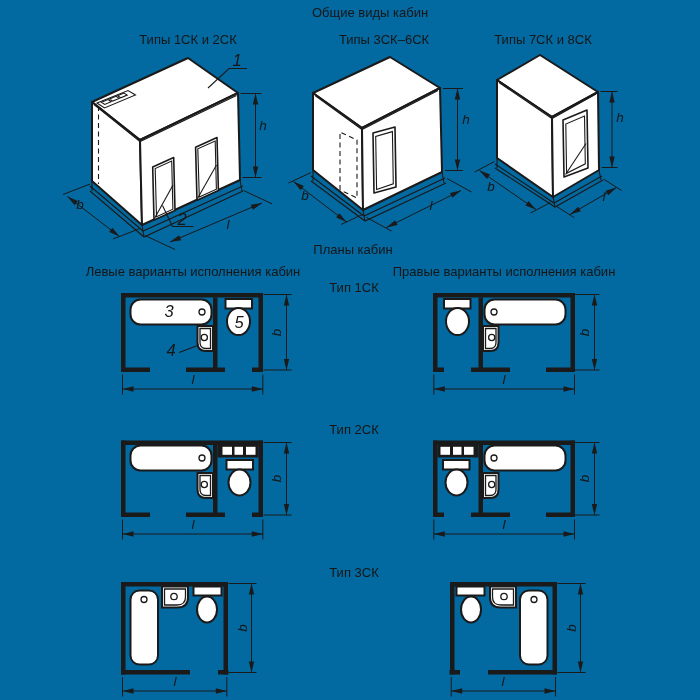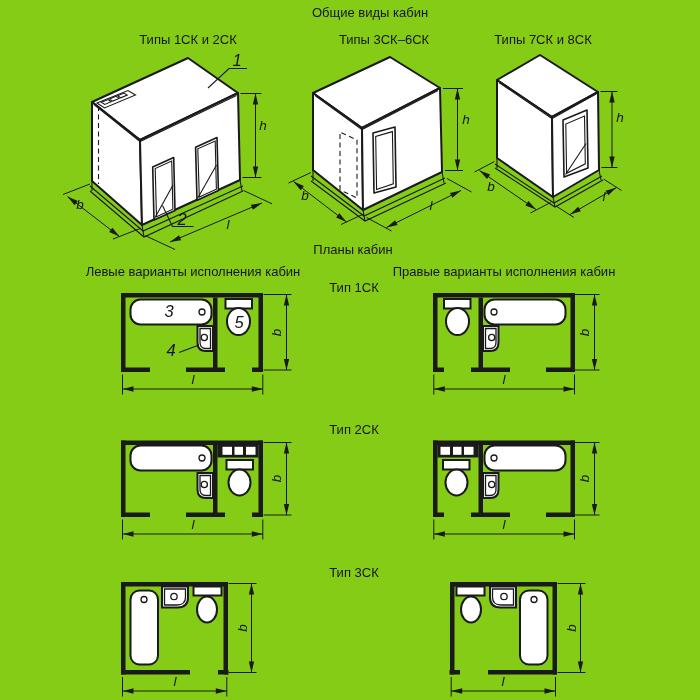--- a/index.html
+++ b/index.html
@@ -1,16 +1,16 @@
 <!DOCTYPE html>
 <html><head>
 <meta charset="utf-8">
 <style>
   html,body{margin:0;padding:0;background:#ffffff;}
-  .stage{position:relative;width:700px;height:700px;background:#84cc16;overflow:hidden;}
+  .stage{position:relative;width:700px;height:700px;background:#0369a1;overflow:hidden;}
   svg text{font-family:"Liberation Sans","DejaVu Sans",sans-serif;fill:#161616;}
   .lb{font-size:13px;}
   .di{font-size:13.5px;font-style:italic;}
   .co{font-size:16.5px;font-style:italic;}
   .mid{text-anchor:middle;}
   .ln{stroke:#1a1a1a;stroke-width:2;fill:#ffffff;stroke-linejoin:round;}
   .op{stroke:#1a1a1a;stroke-width:1.6;fill:#ffffff;stroke-linejoin:round;}
   .tn{stroke:#1a1a1a;stroke-width:1.1;fill:none;}
   .dsh{stroke:#1a1a1a;stroke-width:1.1;fill:none;stroke-dasharray:5 3.5;}
   .dim{stroke:#1a1a1a;stroke-width:1;fill:none;}

